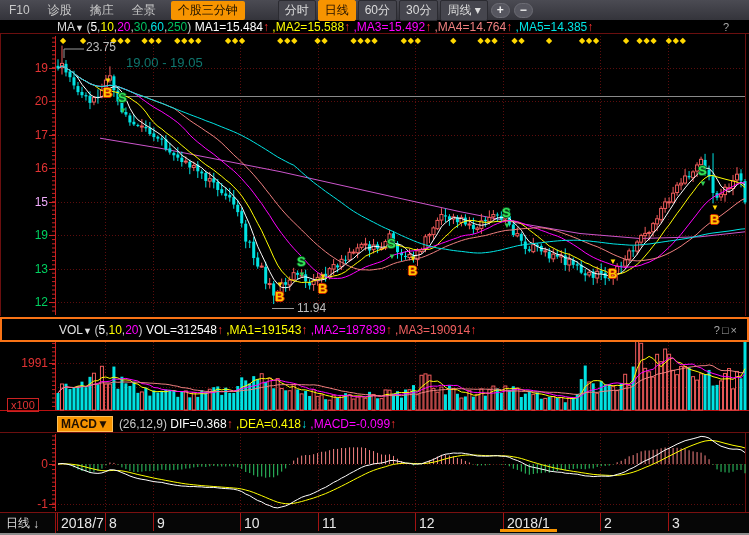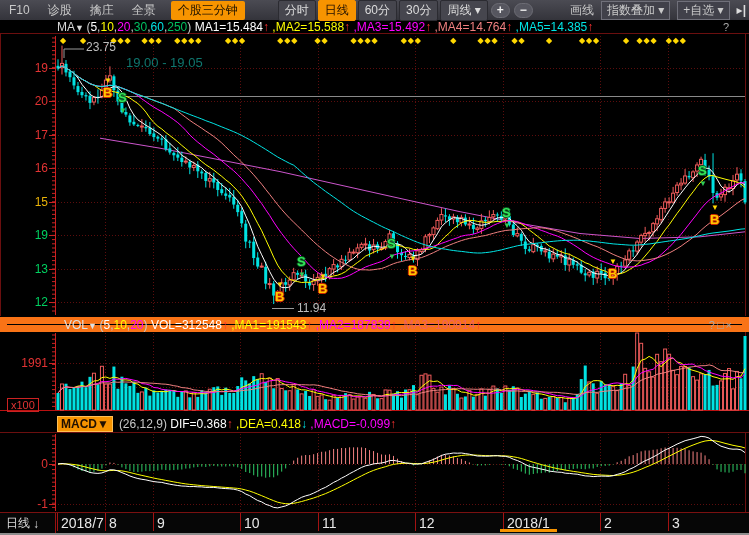--- a/index.html
+++ b/index.html
@@ -19,21 +19,21 @@
   .pill{width:19px;text-align:center;background:#56565f;border:1px solid #6c6c74;border-radius:8px;
     margin:0 2px;color:#eee;font-weight:bold;line-height:13px;height:15px}
   #tb-right{margin-left:auto;display:flex;align-items:center;gap:7px;padding-right:3px;white-space:nowrap}
   .bordered{border:1px solid #70707a;padding:0 5px;background:#41414a}
   #collapse{color:#ddd;font-weight:bold}
 
   
   .ind-header{position:absolute;left:0;width:749px;font-size:12px;display:flex;align-items:center;
     padding-left:57px;background:#000;z-index:20;white-space:pre}
   #main-header{top:20px;height:14px;border-bottom:1px solid #6b0f0f}
-  #vol-header{top:317px;height:15px;border:7px solid #f97316}
+  #vol-header{top:317px;height:25px;border:2px solid #f97316}
   #macd-header{top:415px;height:18px;border-bottom:1px solid #6b0f0f}
   .seg span{white-space:pre}
   .corner-icons{position:absolute;right:8px;color:#a9a9a9;font-size:11px;letter-spacing:2px}
   #macd-box{background:#f79400;color:#201000;padding:0 3px;margin-right:6px;border:1px solid #ffbf55;font-weight:bold}
 
   svg{position:absolute;left:0;z-index:5}
   #svg-main{top:34px}
   #svg-vol{top:332px}
   #svg-macd{top:433px}
 
@@ -71,26 +71,20 @@
     <span class="tb-orange">个股三分钟</span>
     <div id="tabgroup">
       <span class="tab">分时</span>
       <span class="tab active">日线</span>
       <span class="tab">60分</span>
       <span class="tab">30分</span>
       <span class="tab">周线 ▾</span>
     </div>
     <span class="pill">+</span>
     <span class="pill">−</span>
-    <div id="tb-right">
-      <span>画线</span>
-      <span class="bordered">指数叠加 ▾</span>
-      <span class="bordered">+自选 ▾</span>
-      <span id="collapse">▸|</span>
-    </div>
   </div>
 
   <div id="main-header" class="ind-header">
     <span class="seg"><span style="color: rgb(216, 216, 216);">MA</span><span style="color: rgb(216, 216, 216); font-size: 9px;">▼ </span><span style="color: rgb(200, 200, 200);">(</span><span style="color: rgb(255, 255, 255);">5</span><span style="color: rgb(200, 200, 200);">,</span><span style="color: rgb(255, 255, 0);">10</span><span style="color: rgb(200, 200, 200);">,</span><span style="color: rgb(255, 0, 255);">20</span><span style="color: rgb(200, 200, 200);">,</span><span style="color: rgb(0, 192, 96);">30</span><span style="color: rgb(200, 200, 200);">,</span><span style="color: rgb(0, 229, 229);">60</span><span style="color: rgb(200, 200, 200);">,</span><span style="color: rgb(0, 192, 96);">250</span><span style="color: rgb(200, 200, 200);">) </span><span style="color: rgb(255, 255, 255);">MA1=15.484</span><span style="color: rgb(255, 50, 50);">↑</span><span style="color: rgb(255, 255, 0);"> ,MA2=15.588</span><span style="color: rgb(255, 50, 50);">↑</span><span style="color: rgb(255, 0, 255);"> ,MA3=15.492</span><span style="color: rgb(255, 50, 50);">↑</span><span style="color: rgb(240, 128, 128);"> ,MA4=14.764</span><span style="color: rgb(255, 50, 50);">↑</span><span style="color: rgb(0, 229, 229);"> ,MA5=14.385</span><span style="color: rgb(255, 50, 50);">↑</span></span>
     <span class="corner-icons" style="right:18px">?</span>
   </div>
 
   <div id="vol-header" class="ind-header">
     <span class="seg"><span style="color: rgb(224, 224, 224);">VOL</span><span style="color: rgb(224, 224, 224); font-size: 9px;">▼ </span><span style="color: rgb(200, 200, 200);">(</span><span style="color: rgb(255, 255, 255);">5</span><span style="color: rgb(200, 200, 200);">,</span><span style="color: rgb(255, 255, 0);">10</span><span style="color: rgb(200, 200, 200);">,</span><span style="color: rgb(255, 0, 255);">20</span><span style="color: rgb(200, 200, 200);">) </span><span style="color: rgb(255, 255, 255);">VOL=312548</span><span style="color: rgb(255, 50, 50);">↑</span><span style="color: rgb(255, 255, 0);"> ,MA1=191543</span><span style="color: rgb(255, 50, 50);">↑</span><span style="color: rgb(255, 0, 255);"> ,MA2=187839</span><span style="color: rgb(255, 50, 50);">↑</span><span style="color: rgb(240, 96, 96);"> ,MA3=190914</span><span style="color: rgb(255, 50, 50);">↑</span></span>
     <span class="corner-icons">
@@ -1028,21 +1022,21 @@
     <div style="left:636.4950429331143px;top:37px" class="diamond">◆</div>
     <div style="left:643.4950429331143px;top:37px" class="diamond">◆</div>
     <div style="left:650.4950429331143px;top:37px" class="diamond">◆</div>
     <div style="left:665.7969039380182px;top:37px" class="diamond">◆</div>
     <div style="left:672.7969039380182px;top:37px" class="diamond">◆</div>
     <div style="left:679.7969039380182px;top:37px" class="diamond">◆</div>
     <div style="left:26px;top:61px;width:22px;text-align:right;color:#e23333" class="axis-label">19</div>
     <div style="left:26px;top:94px;width:22px;text-align:right;color:#e23333" class="axis-label">20</div>
     <div style="left:26px;top:128px;width:22px;text-align:right;color:#e23333" class="axis-label">17</div>
     <div style="left:26px;top:161px;width:22px;text-align:right;color:#e23333" class="axis-label">16</div>
-    <div style="left:26px;top:195px;width:22px;text-align:right;color:#eab308" class="axis-label">15</div>
+    <div style="left:26px;top:195px;width:22px;text-align:right;color:#f0abfc" class="axis-label">15</div>
     <div style="left:26px;top:228px;width:22px;text-align:right;color:#00d060" class="axis-label">19</div>
     <div style="left:26px;top:262px;width:22px;text-align:right;color:#00d060" class="axis-label">13</div>
     <div style="left:26px;top:295px;width:22px;text-align:right;color:#00d060" class="axis-label">12</div>
     <div style="left:18px;top:356px;width:30px;text-align:right;color:#e23333" class="axis-label">1991</div>
     <div style="left:28px;top:457px;width:20px;text-align:right;color:#e23333" class="axis-label">0</div>
     <div style="left:28px;top:497px;width:20px;text-align:right;color:#e23333" class="axis-label">-1</div>
     <div style="left:57px" class="dtick"></div>
     <div style="left:61px" class="dlabel">2018/7</div>
     <div style="left:105px" class="dtick"></div>
     <div style="left:109px" class="dlabel">8</div>

